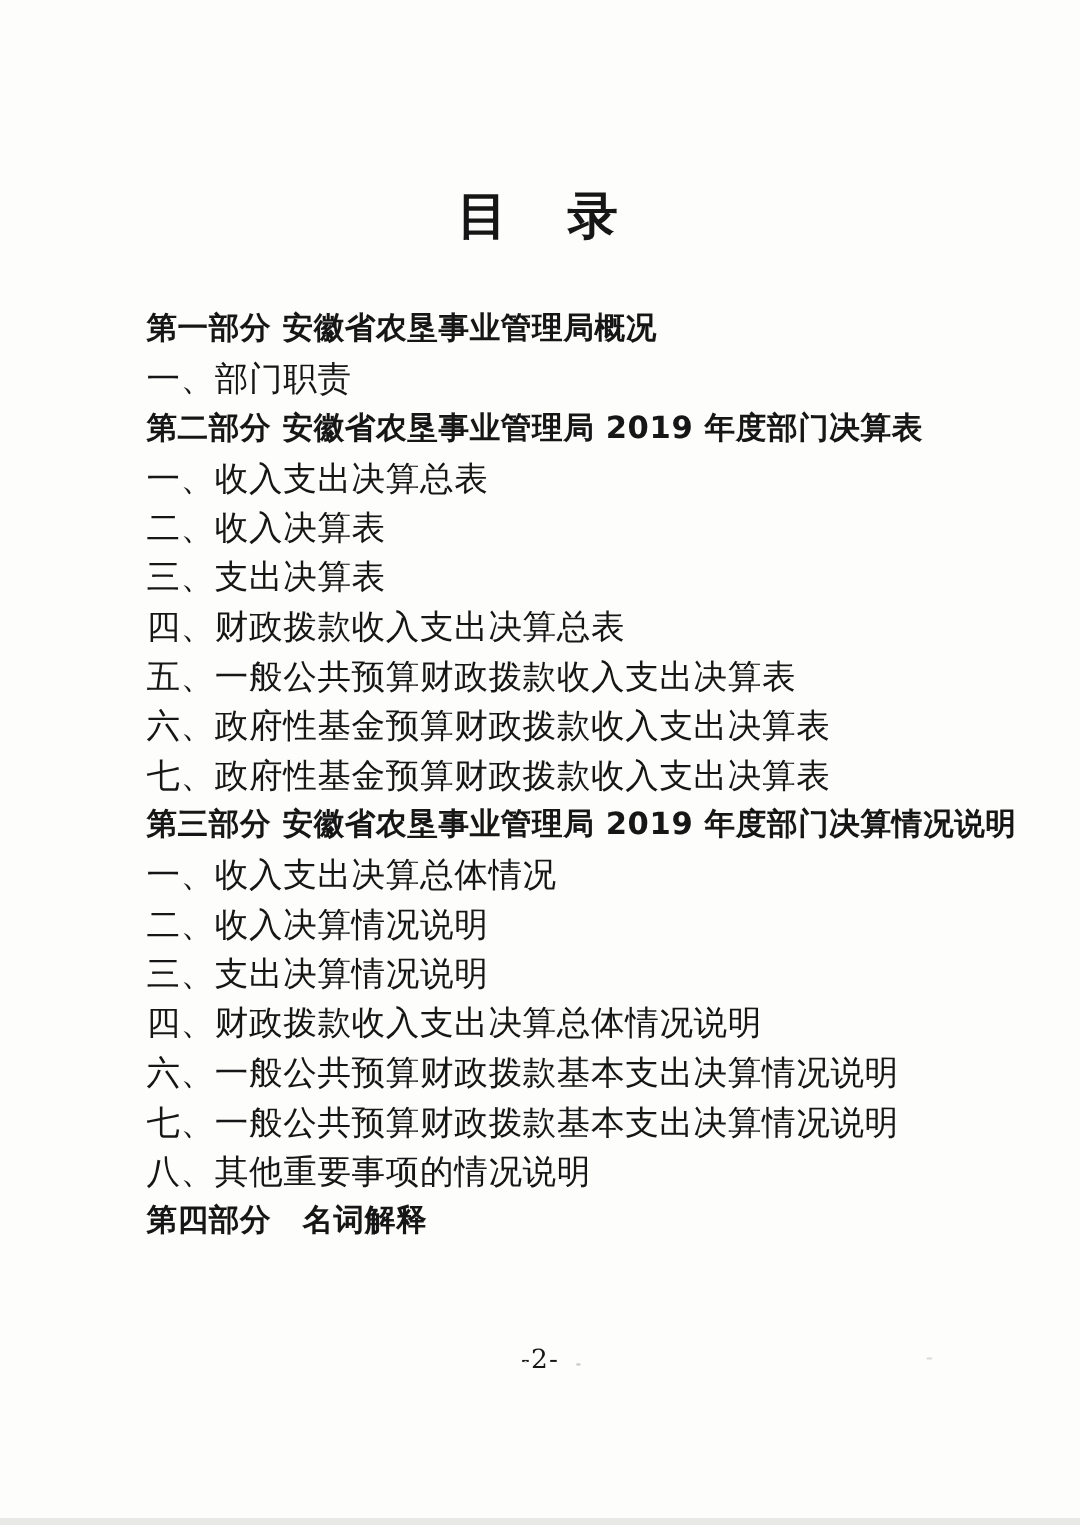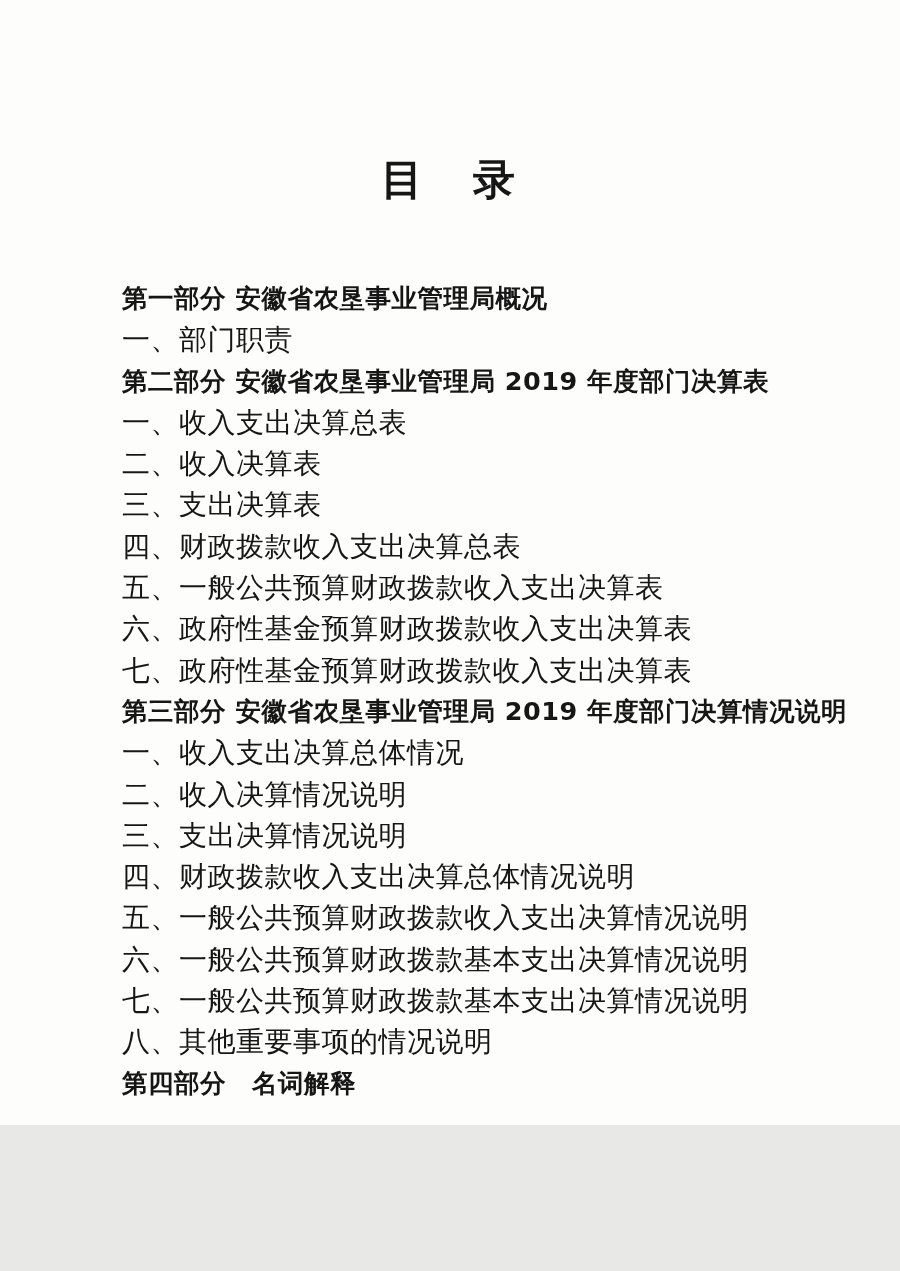--- a/index.html
+++ b/index.html
@@ -3,21 +3,21 @@
 <meta charset="utf-8">
 <style>
   html, body {
     margin: 0;
     padding: 0;
     background: #e8e8e6;
   }
   .page {
     position: relative;
     width: 900px;
-    height: 1125px;
+    height: 1265px;
     margin: 0 auto;
     background: #fdfdfc;
     overflow: hidden;
     color: #161616;
   }
   .doc-title {
     position: absolute;
     top: 156px;
     left: 0;
     width: 100%;
@@ -27,21 +27,20 @@
     font-size: 42px;
     line-height: 1.15;
     letter-spacing: 4px;
     white-space: pre;
   }
   .toc {
     position: absolute;
     left: 122px;
     top: 254px;
     width: 720px;
-    margin-top: 24px;
   }
   .toc-row {
     height: 41.3px;
     line-height: 41.3px;
     white-space: nowrap;
   }
   .toc-heading {
     font-family: "DejaVu Sans", "Liberation Sans", sans-serif;
     font-weight: 700;
     font-size: 25.5px;
@@ -92,21 +91,20 @@
     <div class="toc-row toc-item">四、财政拨款收入支出决算总表</div>
     <div class="toc-row toc-item">五、一般公共预算财政拨款收入支出决算表</div>
     <div class="toc-row toc-item">六、政府性基金预算财政拨款收入支出决算表</div>
     <div class="toc-row toc-item">七、政府性基金预算财政拨款收入支出决算表</div>
 
     <div class="toc-row toc-heading">第三部分 安徽省农垦事业管理局 2019 年度部门决算情况说明</div>
     <div class="toc-row toc-item">一、收入支出决算总体情况</div>
     <div class="toc-row toc-item">二、收入决算情况说明</div>
     <div class="toc-row toc-item">三、支出决算情况说明</div>
     <div class="toc-row toc-item">四、财政拨款收入支出决算总体情况说明</div>
-    <div class="toc-row toc-item">五、一般公共预算财政拨款收入支出决算情况说明</div>
     <div class="toc-row toc-item">六、一般公共预算财政拨款基本支出决算情况说明</div>
     <div class="toc-row toc-item">七、一般公共预算财政拨款基本支出决算情况说明</div>
     <div class="toc-row toc-item">八、其他重要事项的情况说明</div>
 
     <div class="toc-row toc-heading">第四部分　名词解释</div>
   </div>
 
   <div class="page-number">-2-</div>
 
   <div class="speck speck-1"></div>

